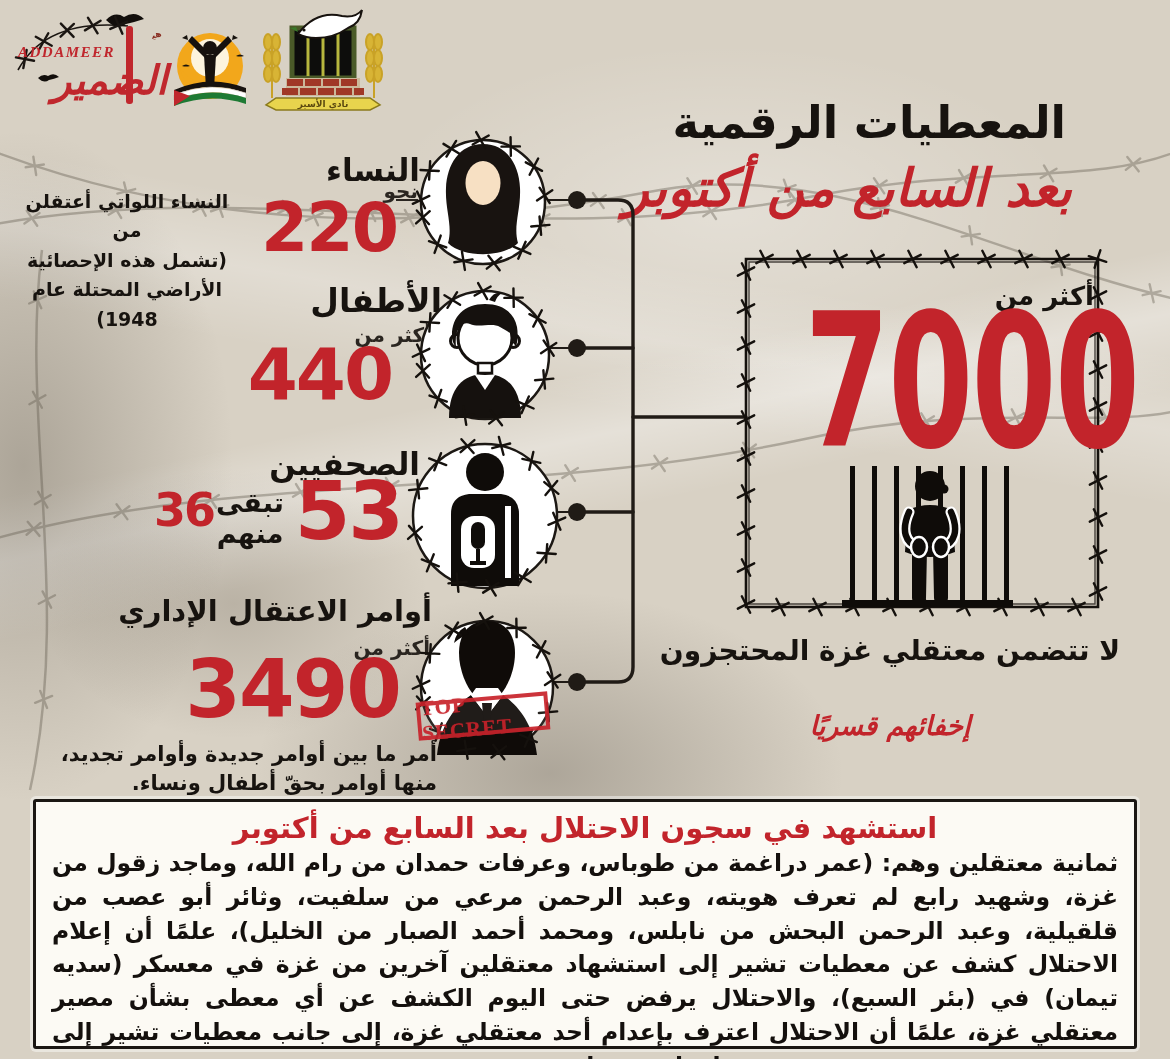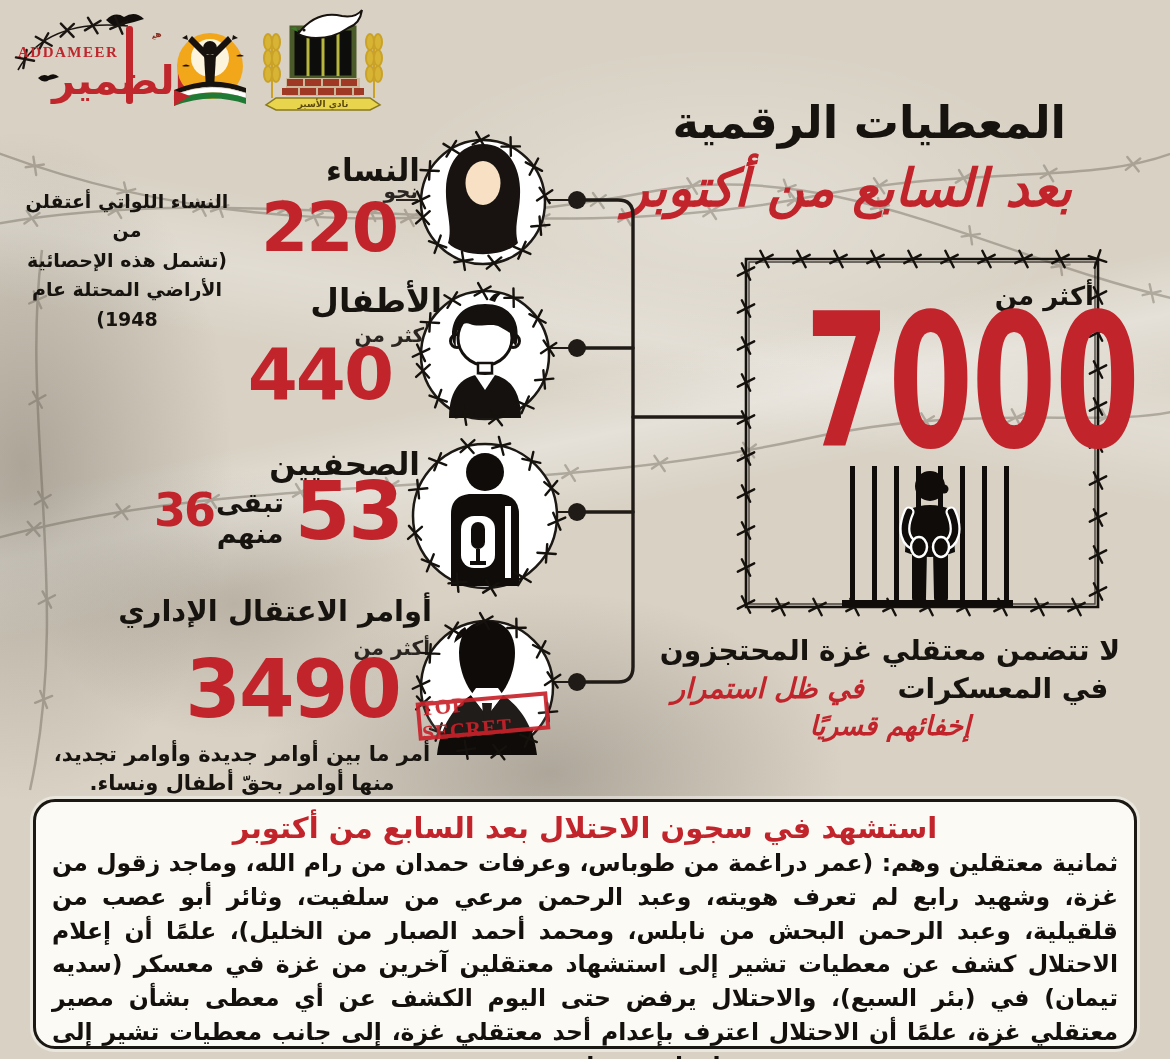--- a/index.html
+++ b/index.html
@@ -28,21 +28,21 @@
   #title2{top:158px;right:98px;font-size:52px;letter-spacing:-1px;}
 
   
   .stat-label{font-size:31px;color:#17130f;font-weight:bold;}
   .stat-qual{font-size:20px;color:#2a2520;font-weight:bold;}
   .stat-num{color:#c2242b;font-weight:bold;line-height:1;letter-spacing:-2px;}
 
   
   #footer-box{
     left:33px;top:799px;width:1104px;height:250px;
-    background:#fcfaf4;border:3px solid #1b1713;border-radius:22px;
+    background:#fcfaf4;border:3px solid #1b1713;border-radius:3px;
     box-shadow:0 0 0 3px rgba(255,255,255,.45);
   }
   #footer-title{margin:9px 10px 2px;text-align:center;font-size:29px;font-weight:bold;color:#c2242b;}
   #footer-body{
     margin:0 16px;direction:rtl;text-align:justify;text-align-last:center;
     font-size:23.5px;font-weight:bold;color:#14100d;line-height:1.44;
   }
 
   
   #stamp{
@@ -112,21 +112,21 @@
       <path d="M-6.5,-6.5 L6.5,6.5 M-6.5,6.5 L6.5,-6.5" transform="translate(926.1019897460938,421.08514404296875) rotate(13.380692668242933)" stroke="#5f584b" stroke-width="2.4" fill="none" stroke-linecap="round"></path>
       <path d="M-6.5,-6.5 L6.5,6.5 M-6.5,6.5 L6.5,-6.5" transform="translate(1016.0101318359375,417.5313720703125) rotate(17.75870450354263)" stroke="#5f584b" stroke-width="2.4" fill="none" stroke-linecap="round"></path>
       <path d="M-6.5,-6.5 L6.5,6.5 M-6.5,6.5 L6.5,-6.5" transform="translate(1106.0084228515625,417.6269836425781) rotate(17.01893190205949)" stroke="#5f584b" stroke-width="2.4" fill="none" stroke-linecap="round"></path>
       <path d="M-6.5,-6.5 L6.5,6.5 M-6.5,6.5 L6.5,-6.5" transform="translate(37.53188705444336,299.7880859375) rotate(111.01625671044752)" stroke="#5f584b" stroke-width="2.4" fill="none" stroke-linecap="round"></path>
       <path d="M-6.5,-6.5 L6.5,6.5 M-6.5,6.5 L6.5,-6.5" transform="translate(37.40726089477539,399.75250244140625) rotate(105.76313013307646)" stroke="#5f584b" stroke-width="2.4" fill="none" stroke-linecap="round"></path>
       <path d="M-6.5,-6.5 L6.5,6.5 M-6.5,6.5 L6.5,-6.5" transform="translate(42.76670837402344,499.6069030761719) rotate(104.69328358265292)" stroke="#5f584b" stroke-width="2.4" fill="none" stroke-linecap="round"></path>
       <path d="M-6.5,-6.5 L6.5,6.5 M-6.5,6.5 L6.5,-6.5" transform="translate(46.84161376953125,599.5154418945312) rotate(107.24589860337706)" stroke="#5f584b" stroke-width="2.4" fill="none" stroke-linecap="round"></path>
       <path d="M-6.5,-6.5 L6.5,6.5 M-6.5,6.5 L6.5,-6.5" transform="translate(43.641502380371094,699.422119140625) rotate(113.02625012887682)" stroke="#5f584b" stroke-width="2.4" fill="none" stroke-linecap="round"></path>
     </svg>
 
-  <div class="abs logo" style="left:10px;width:140px;height:100px;">
+  <div class="abs logo" style="left:10px;width:140px;height:100px;font-style:italic;">
     <svg width="140" height="100" viewBox="0 0 140 100">
       <path d="M8,62 Q36,10 118,18" stroke="#1a1511" stroke-width="1.6" fill="none"></path>
       <path d="M96,12 q9,-9 18,-3 q11,-7 20,2 q-9,3 -18,5 q-9,7 -20,-4 z" fill="#120e0b"></path>
       <path d="M28,70 q5,-5 10,-2 q6,-4 11,1 q-5,2 -10,3 q-5,4 -11,-2 z" fill="#120e0b"></path>
     <path d="M-6.5,-6.5 L6.5,6.5 M-6.5,6.5 L6.5,-6.5" transform="translate(14.988380432128906,51.05292892456055) rotate(-34.6602643880832)" stroke="#1a1511" stroke-width="2.4" fill="none" stroke-linecap="round"></path>
         <path d="M-6.5,-6.5 L6.5,6.5 M-6.5,6.5 L6.5,-6.5" transform="translate(33.767234802246094,33.248226165771484) rotate(-15.491233677684768)" stroke="#1a1511" stroke-width="2.4" fill="none" stroke-linecap="round"></path>
         <path d="M-6.5,-6.5 L6.5,6.5 M-6.5,6.5 L6.5,-6.5" transform="translate(57.23769760131836,22.283035278320312) rotate(1.2959407149102482)" stroke="#1a1511" stroke-width="2.4" fill="none" stroke-linecap="round"></path>
         <path d="M-6.5,-6.5 L6.5,6.5 M-6.5,6.5 L6.5,-6.5" transform="translate(82.75013732910156,17.526750564575195) rotate(13.278468199358727)" stroke="#1a1511" stroke-width="2.4" fill="none" stroke-linecap="round"></path>
         <path d="M-6.5,-6.5 L6.5,6.5 M-6.5,6.5 L6.5,-6.5" transform="translate(108.72679901123047,17.27728271484375) rotate(21.41799169062716)" stroke="#1a1511" stroke-width="2.4" fill="none" stroke-linecap="round"></path>
       </svg>
@@ -307,21 +307,21 @@
       <path d="M-6.5,-6.5 L6.5,6.5 M-6.5,6.5 L6.5,-6.5" transform="translate(134.33255004882812,32.88628005981445) rotate(-122.31504311621859)" stroke="#15110d" stroke-width="2.4" fill="none" stroke-linecap="round"></path>
       <path d="M-6.5,-6.5 L6.5,6.5 M-6.5,6.5 L6.5,-6.5" transform="translate(104.20188903808594,17.8303165435791) rotate(-149.44982023141824)" stroke="#15110d" stroke-width="2.4" fill="none" stroke-linecap="round"></path>
       <path d="M-6.5,-6.5 L6.5,6.5 M-6.5,6.5 L6.5,-6.5" transform="translate(70.51400756835938,18.13813591003418) rotate(183.59299535644084)" stroke="#15110d" stroke-width="2.4" fill="none" stroke-linecap="round"></path>
       <path d="M-6.5,-6.5 L6.5,6.5 M-6.5,6.5 L6.5,-6.5" transform="translate(40.66493225097656,33.74570846557617) rotate(156.48043032949255)" stroke="#15110d" stroke-width="2.4" fill="none" stroke-linecap="round"></path>
       <path d="M-6.5,-6.5 L6.5,6.5 M-6.5,6.5 L6.5,-6.5" transform="translate(21.15129852294922,61.204437255859375) rotate(129.45716691361457)" stroke="#15110d" stroke-width="2.4" fill="none" stroke-linecap="round"></path>
     </svg>
 
   <div class="abs nw stat-label rtl" style="top:594px;right:738px;font-size:29px;">أوامر الاعتقال الإداري</div>
   <div class="abs nw stat-qual rtl" style="top:636px;right:740px;">أكثر من</div>
   <div class="abs nw stat-num" style="top:650px;right:770px;font-size:80px;">3490</div>
-  <div class="abs rtl b blk" style="top:740px;right:733px;width:390px;text-align:center;font-size:21px;line-height:1.4;">
+  <div class="abs rtl b blk" style="top:740px;right:733px;width:390px;text-align:right;font-size:21px;line-height:1.4;">
     <div>أمر ما بين أوامر جديدة وأوامر تجديد،</div>
     <div>منها أوامر بحقّ أطفال ونساء.</div>
   </div>
   <svg class="abs" style="left:403px;top:603px;" width="168" height="168" viewBox="0 0 168 168">
     <path d="M18,84 a66,66 0 1,0 132,0 a66,66 0 1,0 -132,0" fill="#ffffff" stroke="#1c1814" stroke-width="2.5"></path>
     <path d="M84,18 C65,18 56,32 56,50 C56,68 64,84 70,91 L98,91 C104,84 112,68 112,50 C112,32 103,18 84,18 Z" fill="#0f0b08"></path>
     <path d="M62,24 q-9,5 -11,16 q8,-7 15,-9 z" fill="#0f0b08"></path>
     <path d="M34,152 C38,116 58,99 68,92 L84,113 L100,92 C110,99 130,116 134,152 Z" fill="#0f0b08"></path>
     <path d="M68,92 L84,113 L100,92 L95,85 L73,85 Z" fill="#fff"></path>
     <path d="M79,100 L89,100 L87,124 L84,131 L81,124 Z" fill="#0f0b08"></path>
@@ -410,25 +410,20 @@
       <path d="M79,60 C71,78 75,92 89,95" stroke="#fff" stroke-width="11"></path>
       <path d="M121,60 C129,78 125,92 111,95" stroke="#fff" stroke-width="11"></path>
       <path d="M79,60 C71,78 75,92 89,95" stroke="#0f0c09" stroke-width="6.5"></path>
       <path d="M121,60 C129,78 125,92 111,95" stroke="#0f0c09" stroke-width="6.5"></path>
     </g>
     <ellipse cx="89" cy="95" rx="8" ry="10" fill="#0f0c09" stroke="#fff" stroke-width="2.5"></ellipse>
     <ellipse cx="111" cy="95" rx="8" ry="10" fill="#0f0c09" stroke="#fff" stroke-width="2.5"></ellipse>
   </svg>
 
   <div class="abs rtl b blk nw" style="top:634px;right:30px;width:500px;text-align:center;font-size:28px;">لا تتضمن معتقلي غزة المحتجزون</div>
-  <div class="abs rtl b nw" style="top:672px;right:30px;width:500px;text-align:center;font-size:28px;">
-    <span class="blk">في المعسكرات</span>
-    <span style="display:inline-block;width:14px;"></span>
-    <span class="red">في ظل استمرار</span>
-  </div>
   <div class="abs rtl b red nw" style="top:710px;right:30px;width:500px;text-align:center;font-size:27px;">إخفائهم قسريًا</div>
 
   <div class="abs" id="footer-box">
     <div id="footer-title">استشهد في سجون الاحتلال بعد السابع من أكتوبر</div>
     <div id="footer-body">ثمانية معتقلين وهم: (عمر دراغمة من طوباس، وعرفات حمدان من رام الله، وماجد زقول من غزة، وشهيد رابع لم تعرف هويته، وعبد الرحمن مرعي من سلفيت، وثائر أبو عصب من قلقيلية، وعبد الرحمن البحش من نابلس، ومحمد أحمد الصبار من الخليل)، علمًا أن إعلام الاحتلال كشف عن معطيات تشير إلى استشهاد معتقلين آخرين من غزة في معسكر (سديه تيمان) في (بئر السبع)، والاحتلال يرفض حتى اليوم الكشف عن أي معطى بشأن مصير معتقلي غزة، علمًا أن الاحتلال اعترف بإعدام أحد معتقلي غزة، إلى جانب معطيات تشير إلى إعدام معتقلين من غزة.</div>
   </div>
 
 </div>
 
 </body></html>

